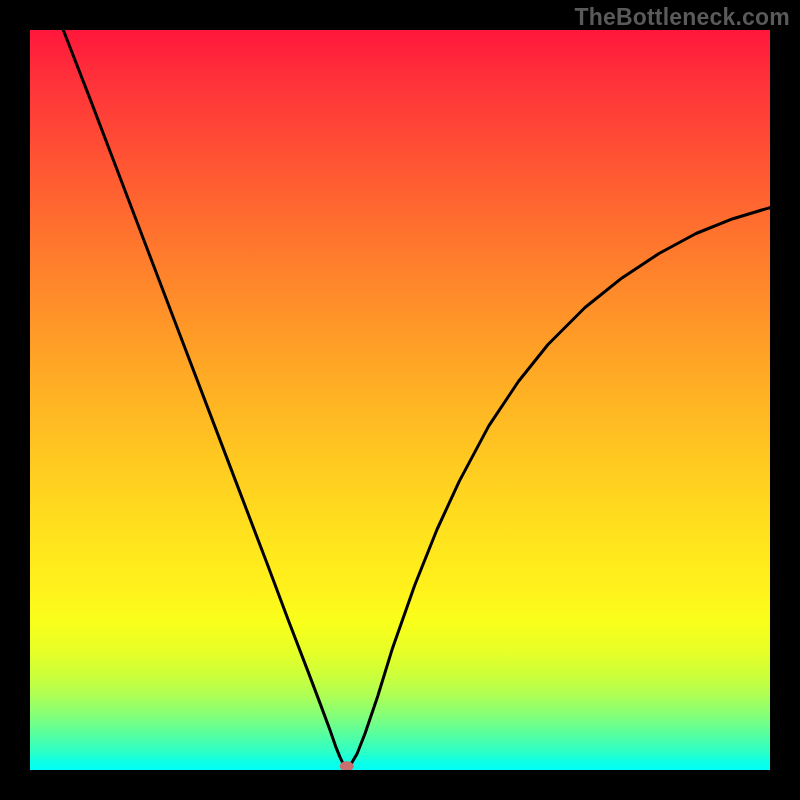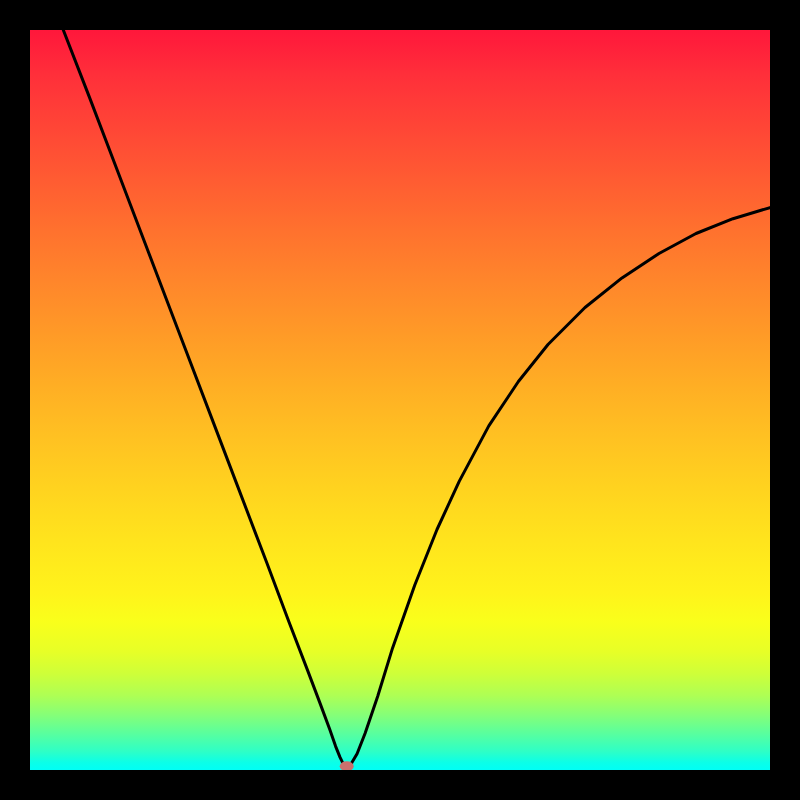--- a/index.html
+++ b/index.html
@@ -72,20 +72,21 @@
   }
   .marker {
     fill: #c9706e;
     stroke: none;
   }
 </style>
 </head>
 <body>
 
 <div class="frame">
+  <div class="watermark">TheBottleneck.com</div>
   <div class="plot-area">
     <div class="gradient"></div>
     <svg class="svg-layer" viewBox="0 0 740 740" preserveAspectRatio="none">
       <path class="curve" d="M33.30 0.00 L59.20 66.60 L88.80 144.30 L118.40 222.00 L148.00 299.70 L177.60 377.40 L207.20 455.10 L236.80 532.80 L259.00 592.00 L277.50 640.10 L290.08 673.40 L299.70 699.30 L305.62 716.32 L310.06 727.42 L313.02 733.34 L315.24 736.30 L318.20 736.30 L321.90 732.60 L327.08 723.72 L335.22 703.00 L347.80 666.00 L362.60 617.90 L384.80 555.00 L407.00 499.50 L429.20 451.40 L458.80 395.90 L488.40 351.50 L518.00 314.50 L555.00 277.50 L592.00 247.90 L629.00 223.48 L666.00 203.50 L703.00 188.70 L740.00 177.60"></path>
       <ellipse class="marker" cx="316.72" cy="736.30" rx="7" ry="5"></ellipse>
     </svg>
   </div>
 </div>
 
 </body></html>

